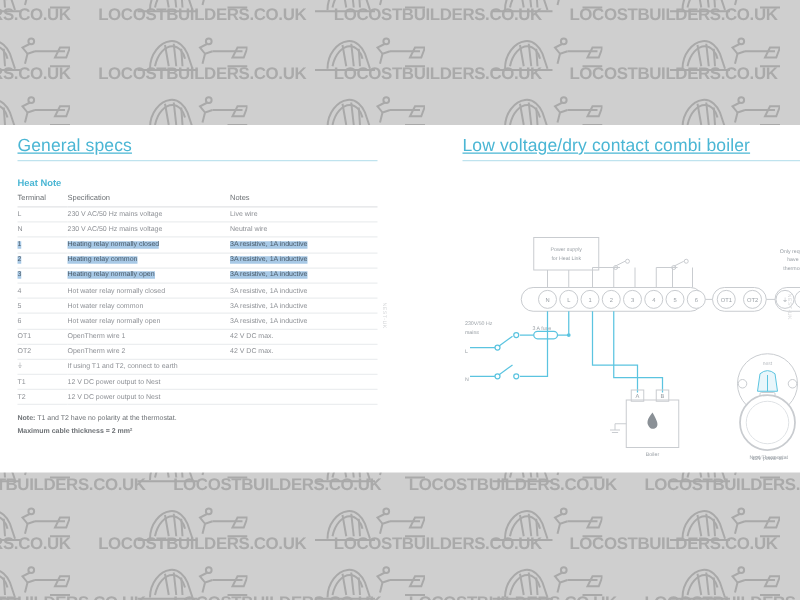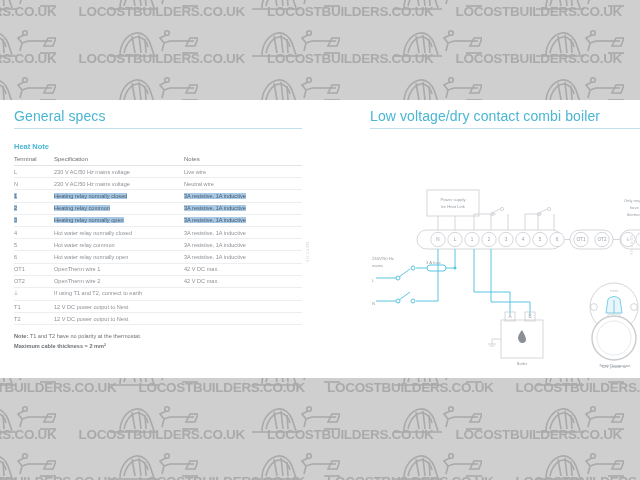--- a/index.html
+++ b/index.html
@@ -46,20 +46,21 @@
   
   #left-col{
     position:absolute;left:14px;top:8px;width:288px;
   }
   .h1{
     color:#4ab6d4;
     font-size:14px;
     font-weight:normal;
     margin:0 0 4px 0;
     letter-spacing:.1px;
+    text-decoration:underline;
   }
   .h1-rule{
     height:1px;background:#bfe3ee;margin-bottom:13px;
   }
   .h2{
     color:#4ab6d4;
     font-size:7.5px;
     font-weight:bold;
     margin:0 0 5px 0;
   }

